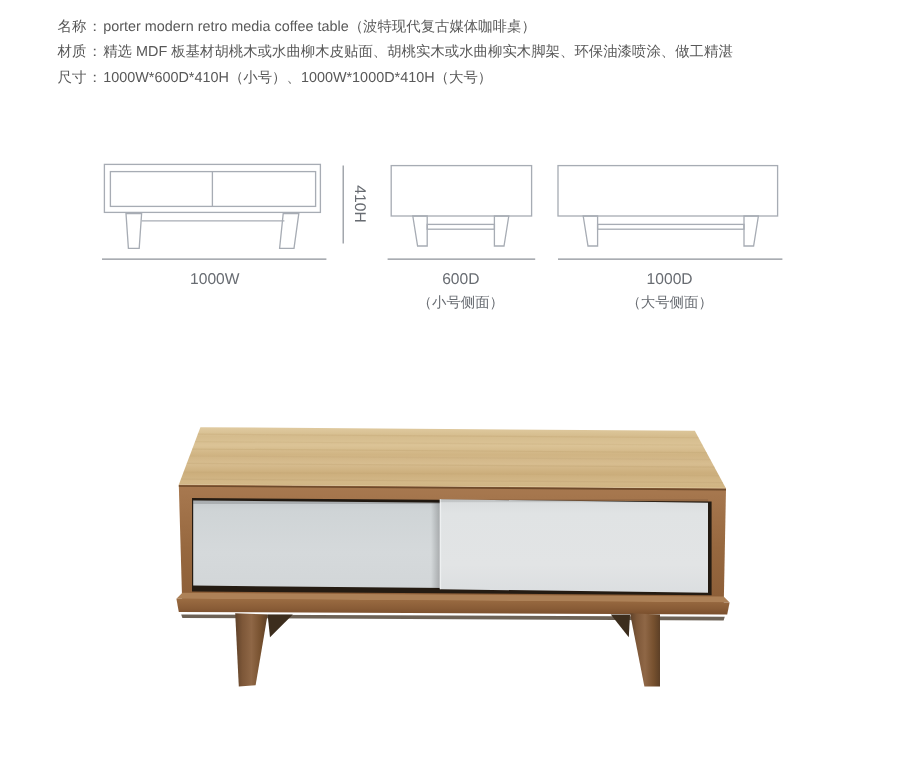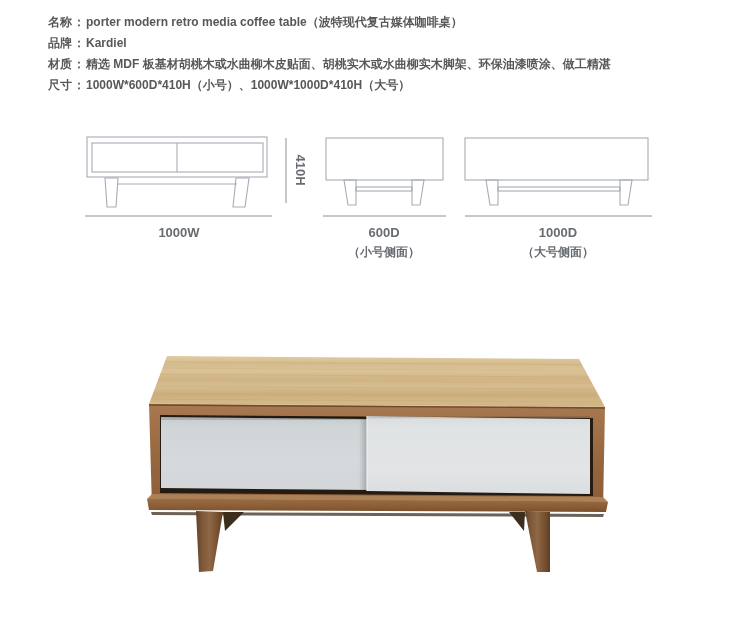--- a/index.html
+++ b/index.html
@@ -1,21 +1,21 @@
 <!DOCTYPE html>
 <html style="--page_bg: #ffffff; --spec_text: #585858; --drawing_line: #a7acb4; --drawing_dim: #8c9198; --drawing_text: #686c72;"><head>
 <meta charset="utf-8">
 <style>
   * { margin:0; padding:0; box-sizing:border-box; }
   html,body { background:#fff; }
   body {
     width:750px; height:638px; position:relative; overflow:hidden;
     font-family:"Liberation Sans","DejaVu Sans",sans-serif;
   }
-  .page { position:absolute; left:0; top:0; width:750px; height:524px; background:var(--page_bg,#fff);font-weight:bold; }
+  .page { position:absolute; left:0; top:0; width:750px; height:524px; background:var(--page_bg,#fff); }
 
   
   .specs { position:absolute; left:48px; top:12px; font-size:12px; line-height:21px; color:var(--spec_text,#585858); }
   .spec-row { white-space:nowrap; }
   .spec-sep { padding:0 1px; }
 
   
   .drawings { position:absolute; left:60px; top:128px; width:620px; height:136px; }
   .oline { fill:none; stroke:var(--drawing_line,#a7acb4); stroke-width:1.1; }
   .dline { fill:none; stroke:var(--drawing_dim,#8c9198); stroke-width:1; }
@@ -25,21 +25,20 @@
   
   .photo { position:absolute; left:130px; top:340px; width:490px; height:240px; }
 </style>
 </head>
 <body>
 
 <div class="page">
 
   <div class="specs">
     <div class="spec-row"><span class="spec-label">名称</span><span class="spec-sep">：</span><span class="spec-value">porter modern retro media coffee table（波特现代复古媒体咖啡桌）</span></div>
-    <div class="spec-row"><span class="spec-label">品牌</span><span class="spec-sep">：</span><span class="spec-value">Kardiel</span></div>
     <div class="spec-row"><span class="spec-label">材质</span><span class="spec-sep">：</span><span class="spec-value">精选 MDF 板基材胡桃木或水曲柳木皮贴面、胡桃实木或水曲柳实木脚架、环保油漆喷涂、做工精湛</span></div>
     <div class="spec-row"><span class="spec-label">尺寸</span><span class="spec-sep">：</span><span class="spec-value">1000W*600D*410H（小号）、1000W*1000D*410H（大号）</span></div>
   </div>
 
   <svg class="drawings" viewBox="0 0 620 136">
 
     <g>
       <rect class="oline" x="27" y="9" width="180" height="40"></rect>
       <rect class="oline" x="32" y="15" width="171" height="29"></rect>
       <line class="oline" x1="117" y1="15" x2="117" y2="44"></line>

